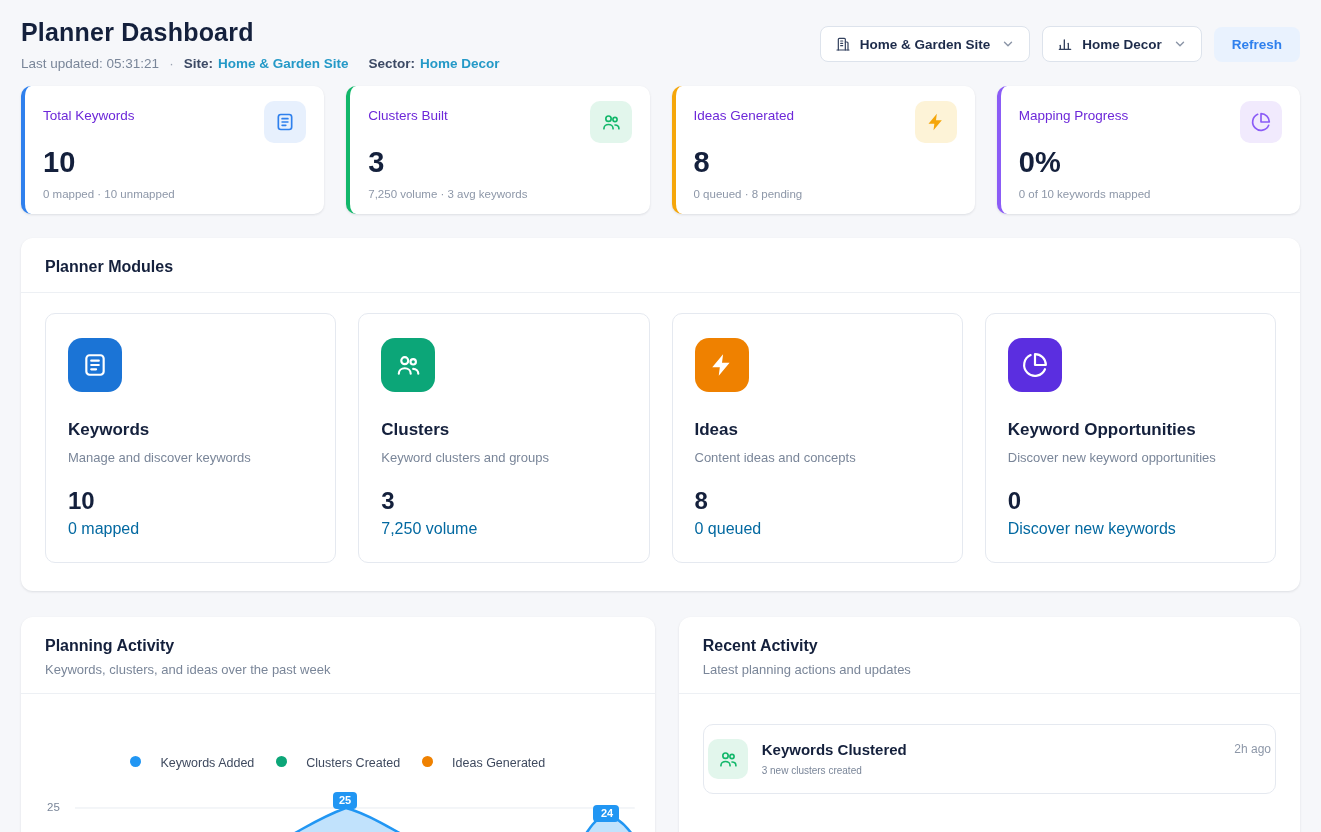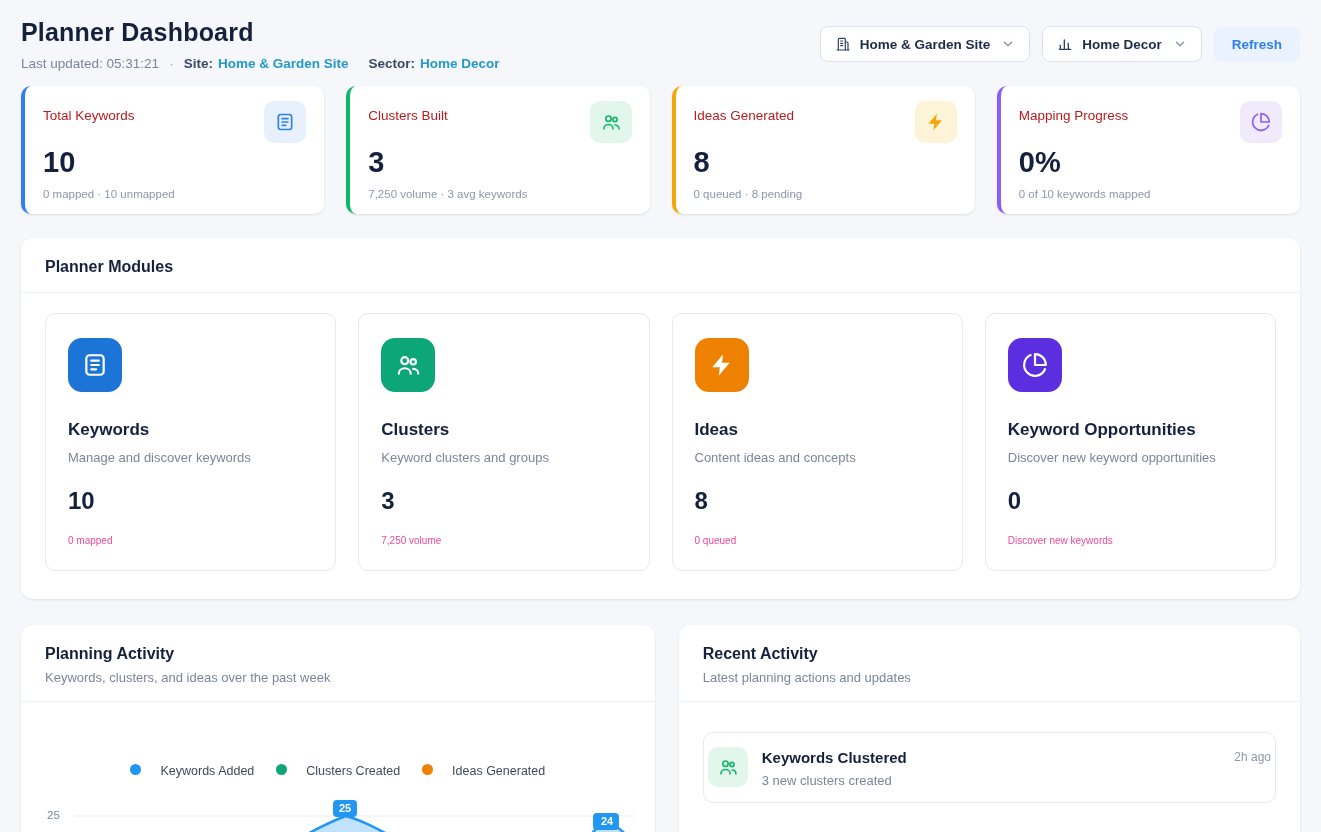--- a/index.html
+++ b/index.html
@@ -37,21 +37,21 @@
   }
 
   
   .stats-row { display: grid; grid-template-columns: repeat(4, 1fr); gap: 22px; margin-top: 15px; }
   .stat-card {
     background: #fff; border-radius: 10px; border-left: 4px solid #ccc;
     box-shadow: 0 1px 3px rgba(16,24,40,.07), 0 1px 2px rgba(16,24,40,.04);
     padding: 15px 18px 14px;
   }
   .stat-top { display: flex; justify-content: space-between; align-items: flex-start; }
-  .stat-label { font-size: 13.5px; color: #b91c1c; font-weight: 500; padding-top: 7px; }
+  .stat-label { font-size: 13.5px; color: #6d28d9; font-weight: 500; padding-top: 7px; }
   .stat-icon { width: 42px; height: 42px; border-radius: 10px; display: flex; align-items: center; justify-content: center; }
   .stat-icon svg { width: 20px; height: 20px; }
   .stat-value { font-size: 29px; font-weight: 800; color: #14203c; margin-top: 3px; }
   .stat-sub { font-size: 11.5px; color: #8d97a8; margin-top: 9px; }
 
   
   .panel { background: #fff; border-radius: 12px; box-shadow: 0 1px 3px rgba(16,24,40,.07), 0 1px 2px rgba(16,24,40,.04); }
   .modules-panel { margin-top: 24px; }
   .panel-header { padding: 20px 24px 16px; }
   .panel-title { font-size: 16px; font-weight: 800; color: #14203c; }
@@ -59,21 +59,21 @@
   .panel-divider { border-top: 1px solid #edf0f4; }
 
   
   .modules-grid { display: grid; grid-template-columns: repeat(4, 1fr); gap: 22px; padding: 20px 24px 28px; }
   .module-card { border: 1px solid #e5e9f0; border-radius: 10px; padding: 24px 22px; background: #fff; cursor: pointer; }
   .module-icon { width: 54px; height: 54px; border-radius: 14px; display: flex; align-items: center; justify-content: center; color: #fff; }
   .module-icon svg { width: 26px; height: 26px; }
   .module-title { font-size: 17px; font-weight: 800; color: #14203c; margin-top: 28px; }
   .module-desc { font-size: 13px; color: #7a8699; margin-top: 10px; }
   .module-value { font-size: 24px; font-weight: 800; color: #14203c; margin-top: 22px; }
-  .module-sub { font-size: 10px; color: #ec4899; margin-top: 20px; }
+  .module-sub { font-size: 16px; color: #0369a1; margin-top: 5px; }
 
   
   .bottom-row { display: grid; grid-template-columns: 1.02fr 1fr; gap: 24px; margin-top: 26px; }
   .bottom-row .panel { min-height: 320px; }
 
   .legend { display: flex; justify-content: center; gap: 22px; padding-top: 34px; }
   .legend-item { display: flex; align-items: flex-start; gap: 19px; font-size: 12.5px; color: #3f4a5f; margin-top: 28px; }
   .legend-dot { width: 11px; height: 11px; border-radius: 50%; background: #ccc; }
 
   .chart-wrap { position: relative; height: 150px; margin: 16px 12px 0 14px; }
@@ -86,21 +86,21 @@
   .pt-badge-1 { left: 298px; top: 6px; }
   .pt-badge-2 { left: 558px; top: 19px; padding-left: 8px; }
 
   .activity-item {
     margin: 30px 24px; border: 1px solid #e5e9f0; border-radius: 10px;
     padding: 14px 4px; display: flex; gap: 14px; align-items: flex-start; background: #fff;
   }
   .activity-icon { width: 40px; height: 40px; border-radius: 10px; display: flex; align-items: center; justify-content: center; flex: none; }
   .activity-icon svg { width: 20px; height: 20px; }
   .activity-title { font-size: 15px; font-weight: 800; color: #14203c; padding-top: 2px; }
-  .activity-desc { font-size: 13px; color: #7a8699; margin-top: 7px; }
+  .activity-desc { font-size: 10px; color: #7a8699; margin-top: 7px; }
   .activity-time { margin-left: auto; font-size: 12px; color: #8d97a8; padding-top: 3px; }
 </style>
 </head>
 <body>
 
 <div class="page">
 
   <header class="topbar">
     <div class="topbar-left">
       <h1 class="page-title">Planner Dashboard</h1>

